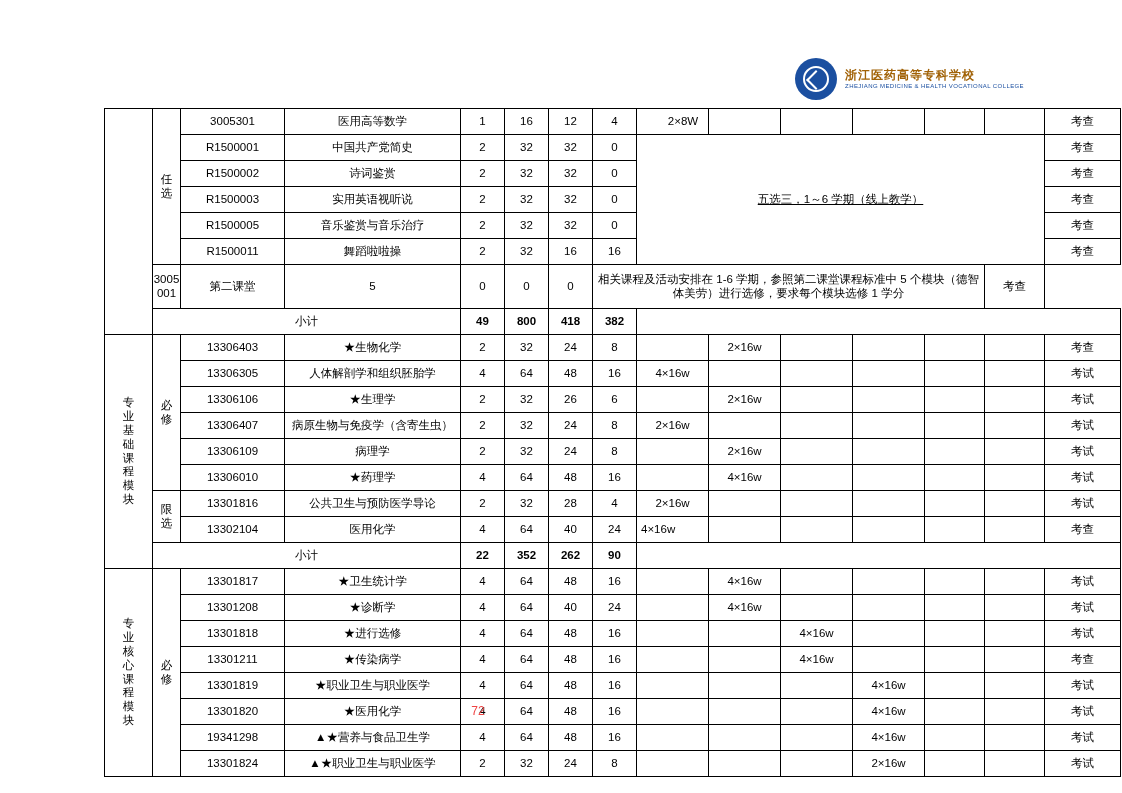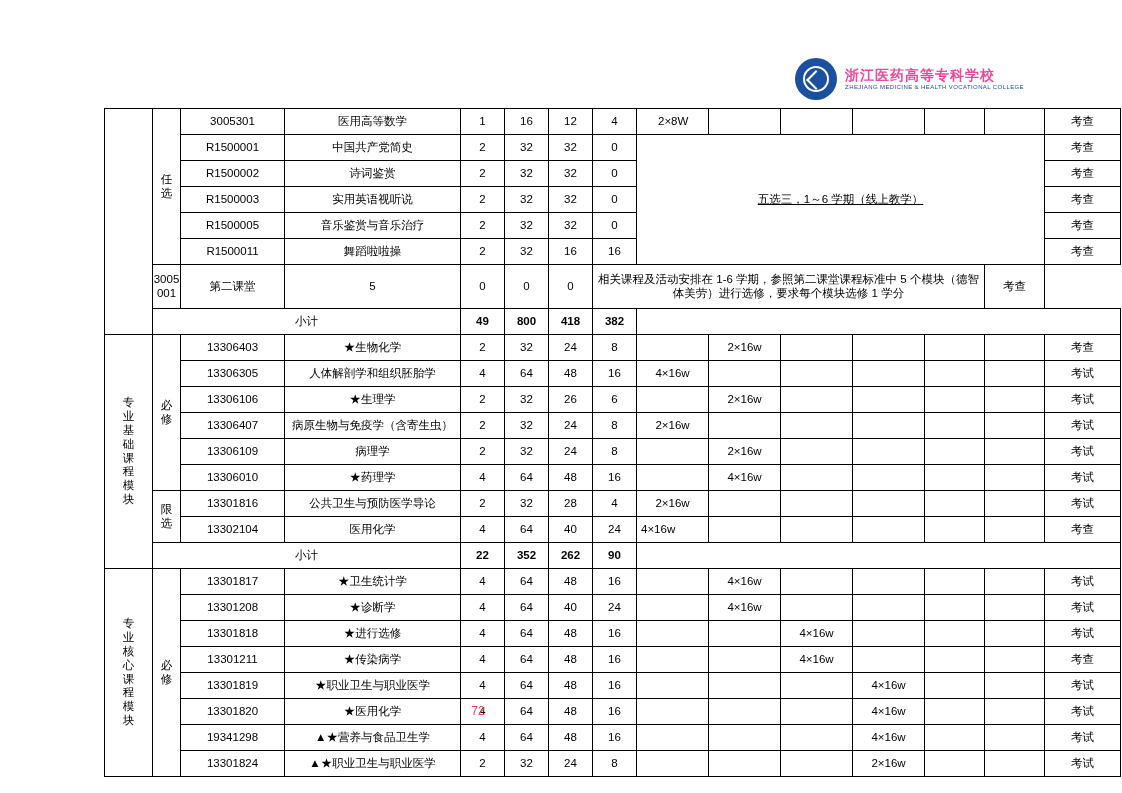--- a/index.html
+++ b/index.html
@@ -53,23 +53,23 @@
     position: absolute;
     left: 50%; top: 52%;
     width: 14px; height: 14px;
     transform: translate(-50%,-50%) rotate(45deg);
     border-left: 2px solid #fff;
     border-bottom: 2px solid #fff;
     box-sizing: border-box;
   }
   .logo-text { line-height: 1.25; }
   .logo-cn {
-    font-size: 14px;
+    font-size: 12px;
     letter-spacing: 1px;
-    color: #ec4899;
+    color: #a16207;
     font-weight: bold;
     white-space: nowrap;
   }
   .logo-en {
     font-size: 6px;
     letter-spacing: .4px;
     color: #1b4fa0;
     white-space: nowrap;
   }
   
@@ -169,21 +169,21 @@
           <td class="type" rowspan="6">
               <span class="vtext">任</span>
               <span class="vtext">选</span>
             </td>
           <td class="code">3005301</td>
           <td class="name">医用高等数学</td>
           <td class="num">1</td>
           <td class="num">16</td>
           <td class="num">12</td>
           <td class="num">4</td>
-          <td class="sem" style="text-align:left;padding-left:21px">2×8W</td>
+          <td class="sem" style="text-align:center;padding-left:21px">2×8W</td>
           <td class="sem"></td>
           <td class="sem"></td>
           <td class="sem"></td>
           <td class="sem"></td>
           <td class="sem"></td>
           <td class="exam">考查</td>
         </tr>
 
         <tr>
           <td class="code">R1500001</td>

